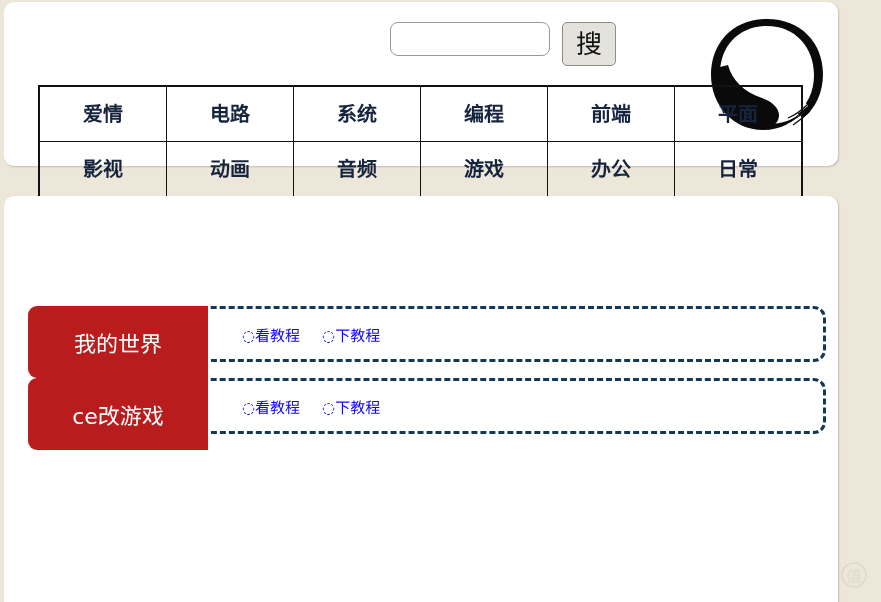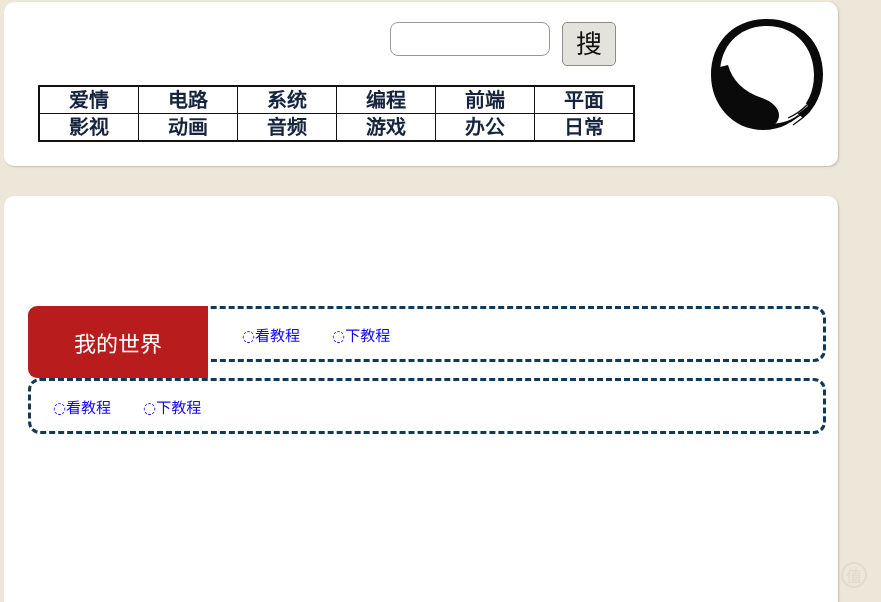--- a/index.html
+++ b/index.html
@@ -105,21 +105,21 @@
     width: 98px;
     height: 26px;
     border: 1px solid #121212;
     text-align: center;
     vertical-align: middle;
     color: #16243d;
     font-size: 20px;
     font-weight: bold;
     font-family: "Liberation Sans", "DejaVu Sans", sans-serif;
     cursor: pointer;
-    padding: 0;
+    padding: 14px;
     line-height: 26px;
   }
 
   
   #main-card {
     left: 4px;
     top: 196px;
     width: 834px;
     height: 420px;
     border-radius: 10px 10px 0 0;
@@ -172,21 +172,21 @@
     cursor: pointer;
     margin: -3px 12px -3px -3px;
     height: 72px;
     box-sizing: border-box;
     flex: 0 0 180px;
   }
   .course-links {
     display: flex;
     align-items: center;
     padding-left: 22px;
-    gap: 32px;
+    gap: 22px;
   }
   .course-link {
     color: #1406f0;
     font-size: 15px;
     text-decoration: none;
     cursor: pointer;
     white-space: nowrap;
     font-family: "DejaVu Sans", "Liberation Sans", sans-serif;
   }
 
@@ -279,20 +279,21 @@
 
     <div class="course-row">
       <div class="course-label">我的世界</div>
       <div class="course-links">
         <a class="course-link" href="#"><span>◌</span><span>看教程</span></a>
         <a class="course-link" href="#"><span>◌</span><span>下教程</span></a>
       </div>
     </div>
 
     <div class="course-row">
+      <div class="course-label">ce改游戏</div>
       <div class="course-links">
         <a class="course-link" href="#"><span>◌</span><span>看教程</span></a>
         <a class="course-link" href="#"><span>◌</span><span>下教程</span></a>
       </div>
     </div>
 
   </div>
 </div>
 
 <div id="watermark">

